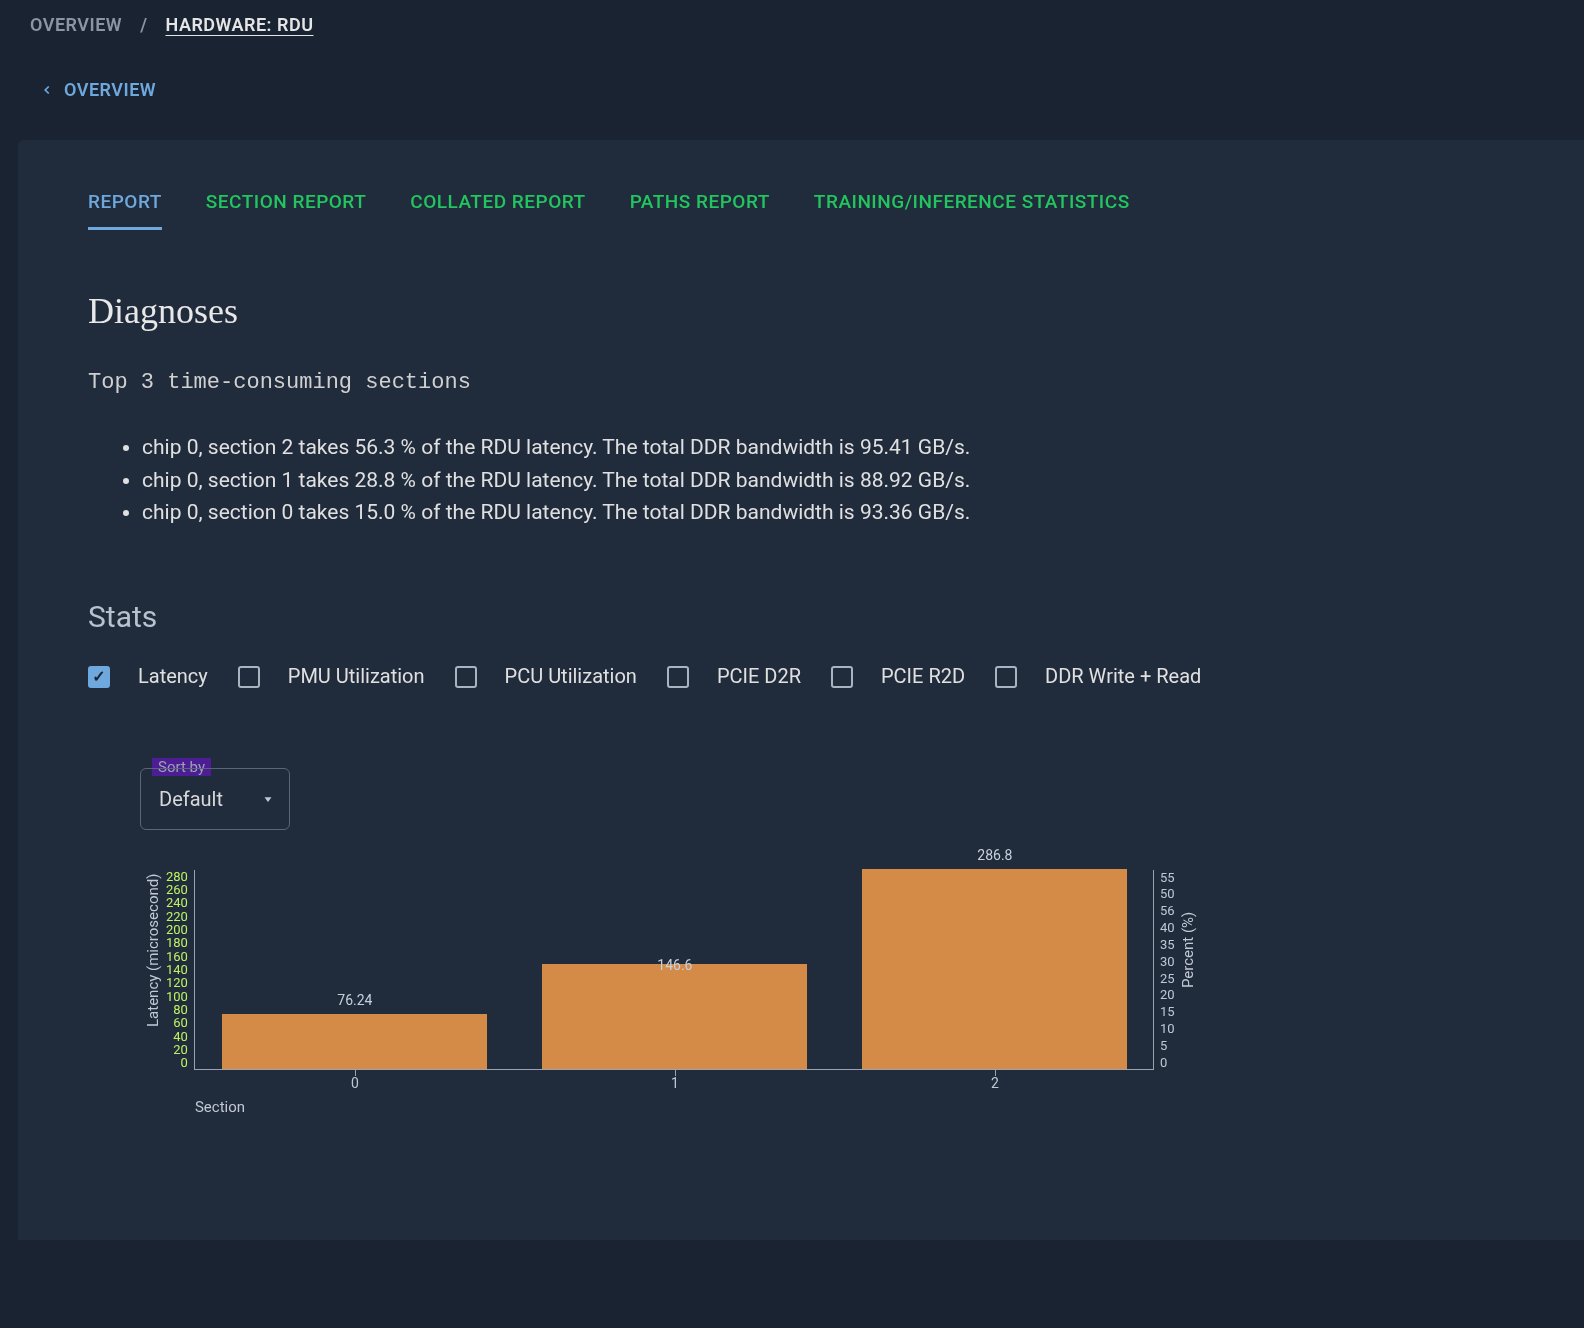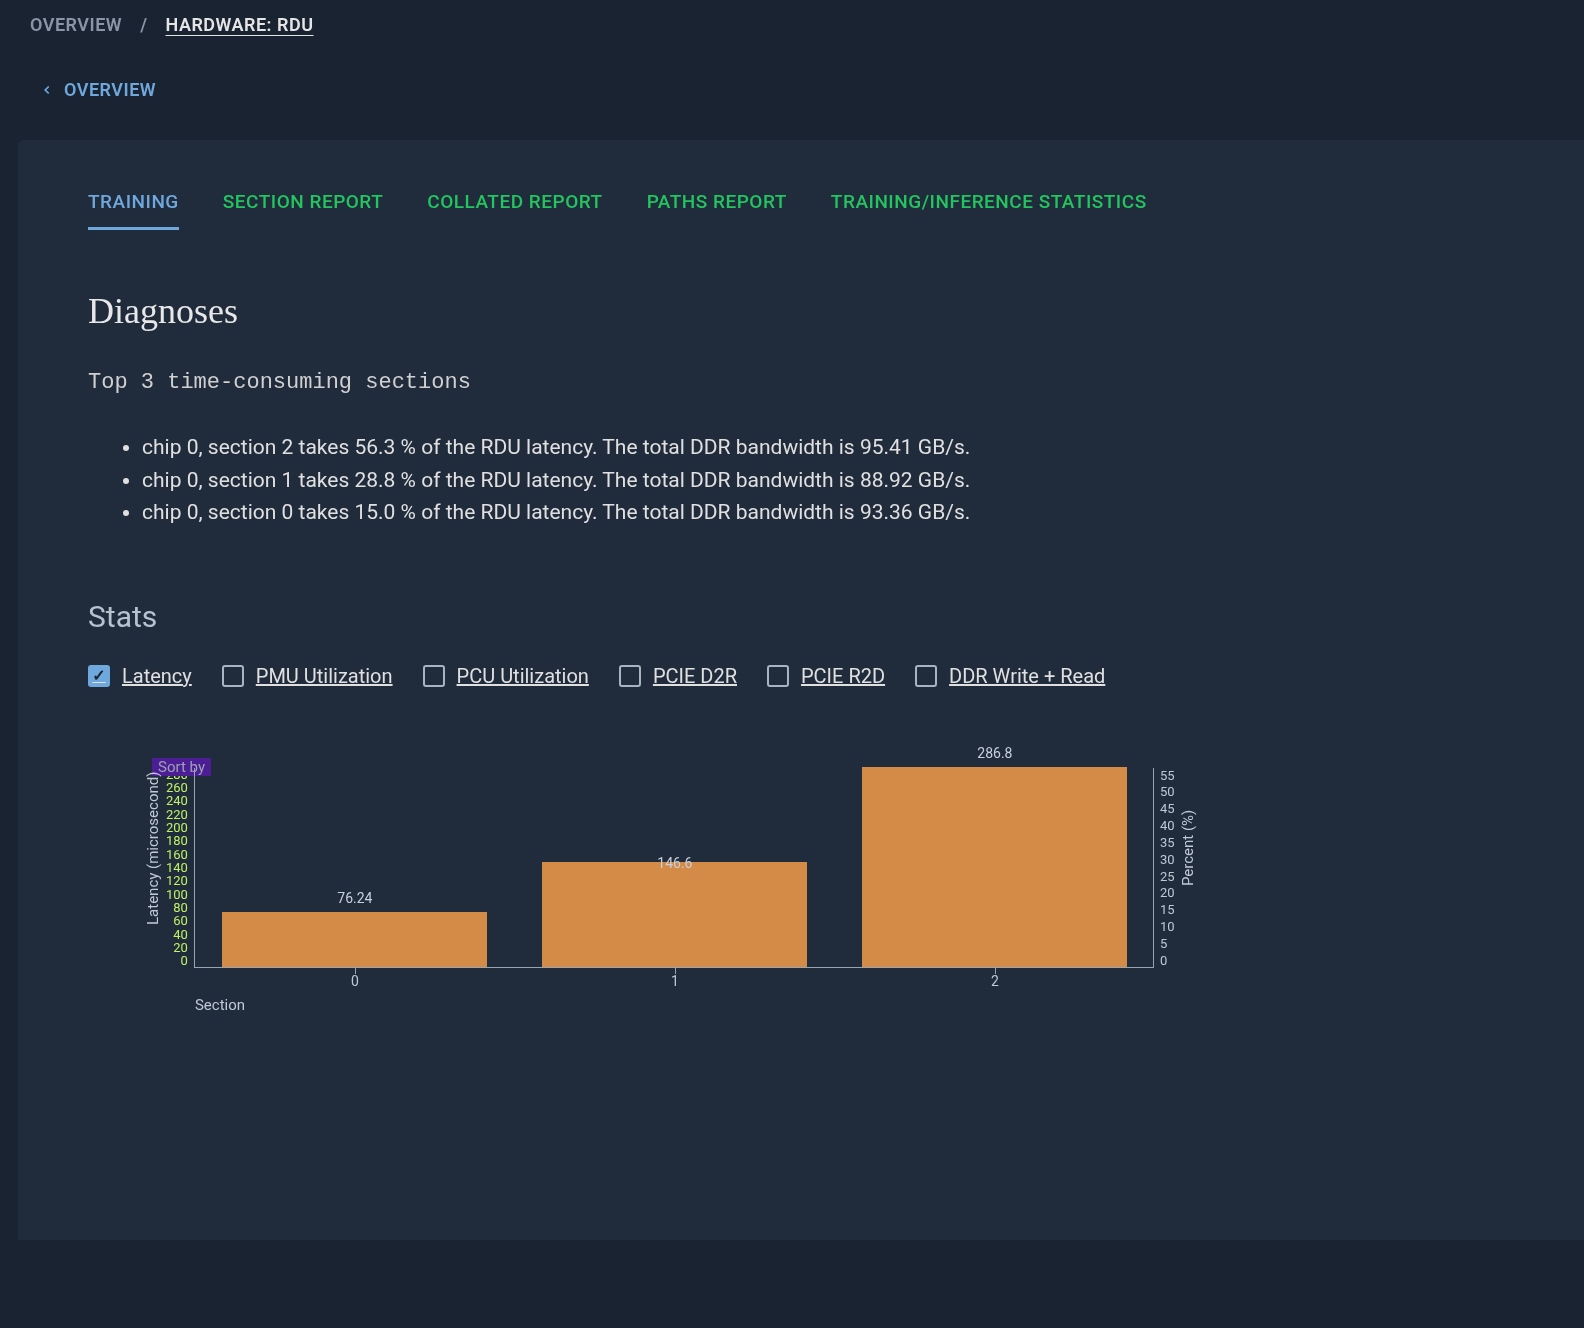--- a/index.html
+++ b/index.html
@@ -97,24 +97,23 @@
   }
 
   .checkrow {
     display: flex;
     gap: 30px;
     align-items: center;
     margin-bottom: 80px;
   }
   .check {
     display: flex;
-    align-items: center;
-    gap: 12px;
+    align-items: flex-end;
+    gap: 28px;
     cursor: pointer;
-    text-decoration: underline;
   }
   .checkbox {
     width: 22px; height: 22px;
     border: 2.5px solid #aab3c0;
     border-radius: 3px;
     display: flex; align-items: center; justify-content: center;
   }
   .checkbox.checked {
     background: #6fa8dc;
     border-color: #6fa8dc;
@@ -257,21 +256,21 @@
 <div class="backlink">
   <svg viewBox="0 0 24 24" fill="none" stroke="#6fa8dc" stroke-width="3">
       <polyline points="15 18 9 12 15 6"></polyline>
     </svg>
   <span>OVERVIEW</span>
 </div>
 
 <div class="panel">
 
   <div class="tabs" id="tabs">
-      <div class="tab active">TRAINING</div>
+      <div class="tab active">REPORT</div>
       <div class="tab">SECTION REPORT</div>
       <div class="tab">COLLATED REPORT</div>
       <div class="tab">PATHS REPORT</div>
       <div class="tab">TRAINING/INFERENCE STATISTICS</div>
     </div>
 
   <h1 class="diagnoses-title">Diagnoses</h1>
   <div class="diagnoses-sub">Top 3 time-consuming sections</div>
   <ul class="diag-list" id="diag-list">
       <li>chip 0, section 2 takes 56.3 % of the RDU latency. The total DDR bandwidth is 95.41 GB/s.</li>
@@ -303,20 +302,28 @@
         <span class="check-label">PCIE R2D</span>
       </div>
       <div class="check">
         <div class="checkbox"></div>
         <span class="check-label">DDR Write + Read</span>
       </div>
     </div>
 
   <div class="sortbox">
     <span class="legend">Sort by</span>
+    <div class="sortselect">
+      <span>Default</span>
+      <span class="caret">
+        <svg width="14" height="14" viewBox="0 0 24 24" fill="#c0c8d4">
+            <polygon points="6 9 18 9 12 17"></polygon>
+          </svg>
+      </span>
+    </div>
   </div>
 
   <div class="chart-wrap">
     <div class="yaxis-label">Latency (microsecond)</div>
     <div class="yaxis-ticks" id="yticks">
         <span>280</span>
         <span>260</span>
         <span>240</span>
         <span>220</span>
         <span>200</span>
@@ -342,21 +349,21 @@
         <div class="xtick" style="left: 470px;">1</div>
         <div class="xtickmark" style="left: 480px;"></div>
         <div class="bar" style="left: 667.5px; height: 200px;"></div>
         <div class="barlabel" style="left: 667.5px; bottom: 206px;">286.8</div>
         <div class="xtick" style="left: 790px;">2</div>
         <div class="xtickmark" style="left: 800px;"></div>
       </div>
     <div class="y2axis-ticks" id="y2ticks">
         <span>55</span>
         <span>50</span>
-        <span>45</span>
+        <span>56</span>
         <span>40</span>
         <span>35</span>
         <span>30</span>
         <span>25</span>
         <span>20</span>
         <span>15</span>
         <span>10</span>
         <span>5</span>
         <span>0</span>
       </div>

